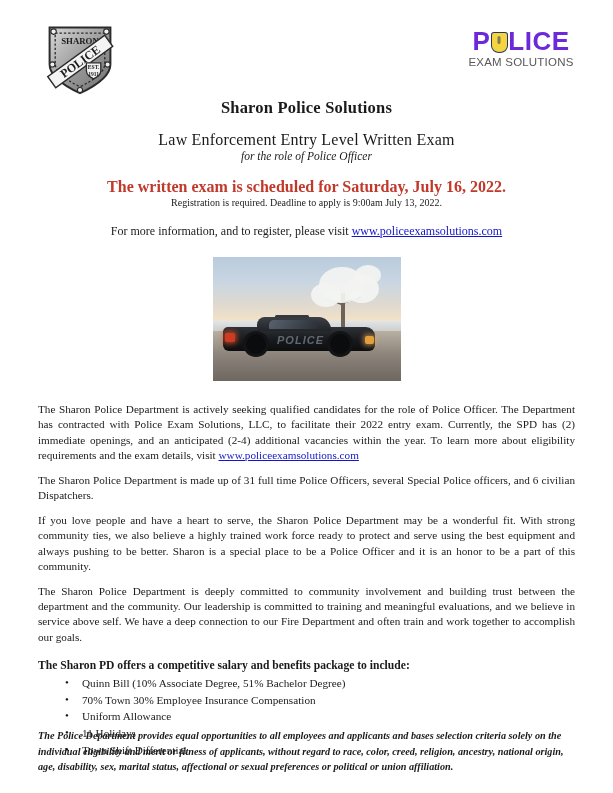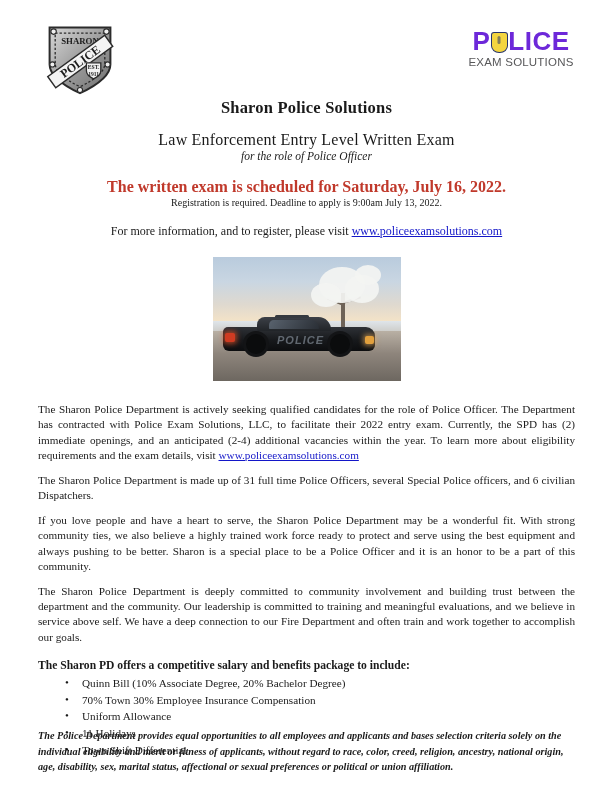--- a/index.html
+++ b/index.html
@@ -396,21 +396,21 @@
 
     <p>The Sharon Police Department is made up of 31 full time Police Officers, several Special Police officers, and 6 civilian Dispatchers.</p>
 
     <p>If you love people and have a heart to serve, the Sharon Police Department may be a wonderful fit. With strong community ties, we also believe a highly trained work force ready to protect and serve using the best equipment and always pushing to be better. Sharon is a special place to be a Police Officer and it is an honor to be a part of this community.</p>
 
     <p>The Sharon Police Department is deeply committed to community involvement and building trust between the department and the community. Our leadership is committed to training and meaningful evaluations, and we believe in service above self. We have a deep connection to our Fire Department and often train and work together to accomplish our goals.</p>
 
     <div class="benefits-head">The Sharon PD offers a competitive salary and benefits package to include:</div>
 
     <ul class="benefits">
-      <li>Quinn Bill (10% Associate Degree, 20% Bachelor Degree)</li>
+      <li>Quinn Bill (10% Associate Degree, 51% Bachelor Degree)</li>
       <li>70% Town 30% Employee Insurance Compensation</li>
       <li>Uniform Allowance</li>
       <li>11 Holidays</li>
       <li>Town Shift Differential</li>
 
     </ul>
 
   </div>
 
   <div class="footer">The Police Department provides equal opportunities to all employees and applicants and bases selection criteria solely on the individual eligibility and merit or fitness of applicants, without regard to race, color, creed, religion, ancestry, national origin, age, disability, sex, marital status, affectional or sexual preferences or political or union affiliation.</div>

